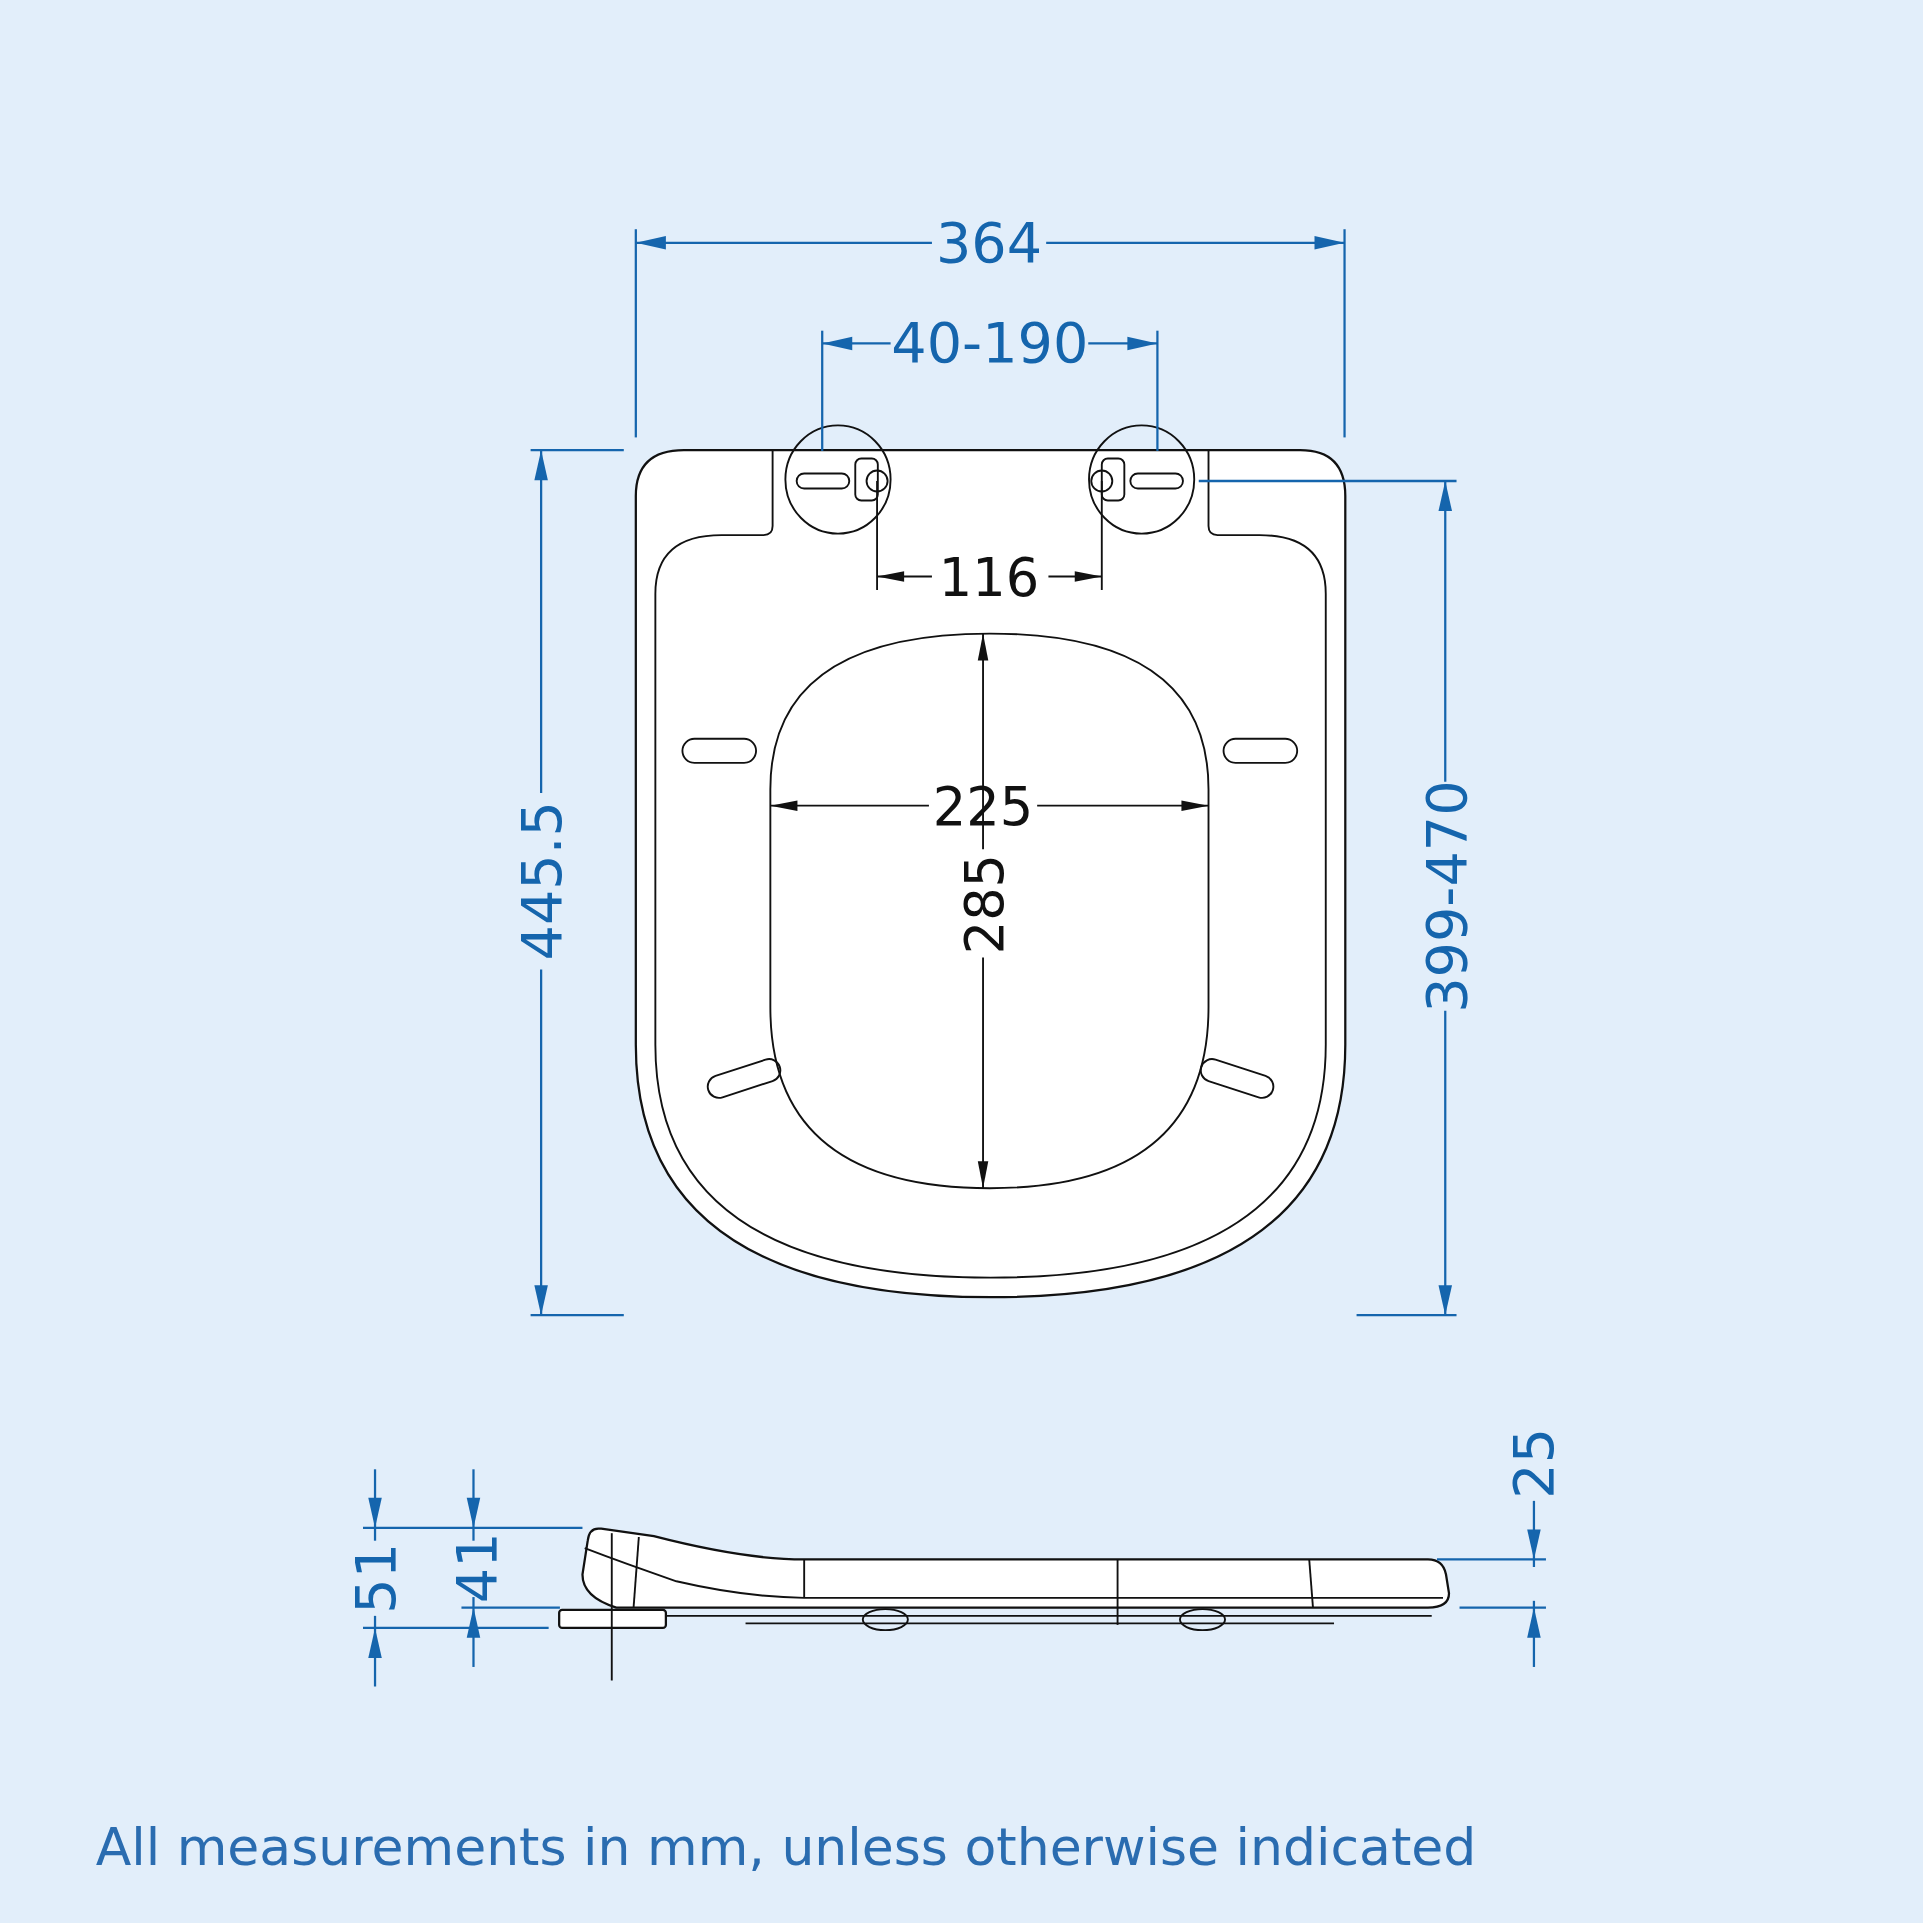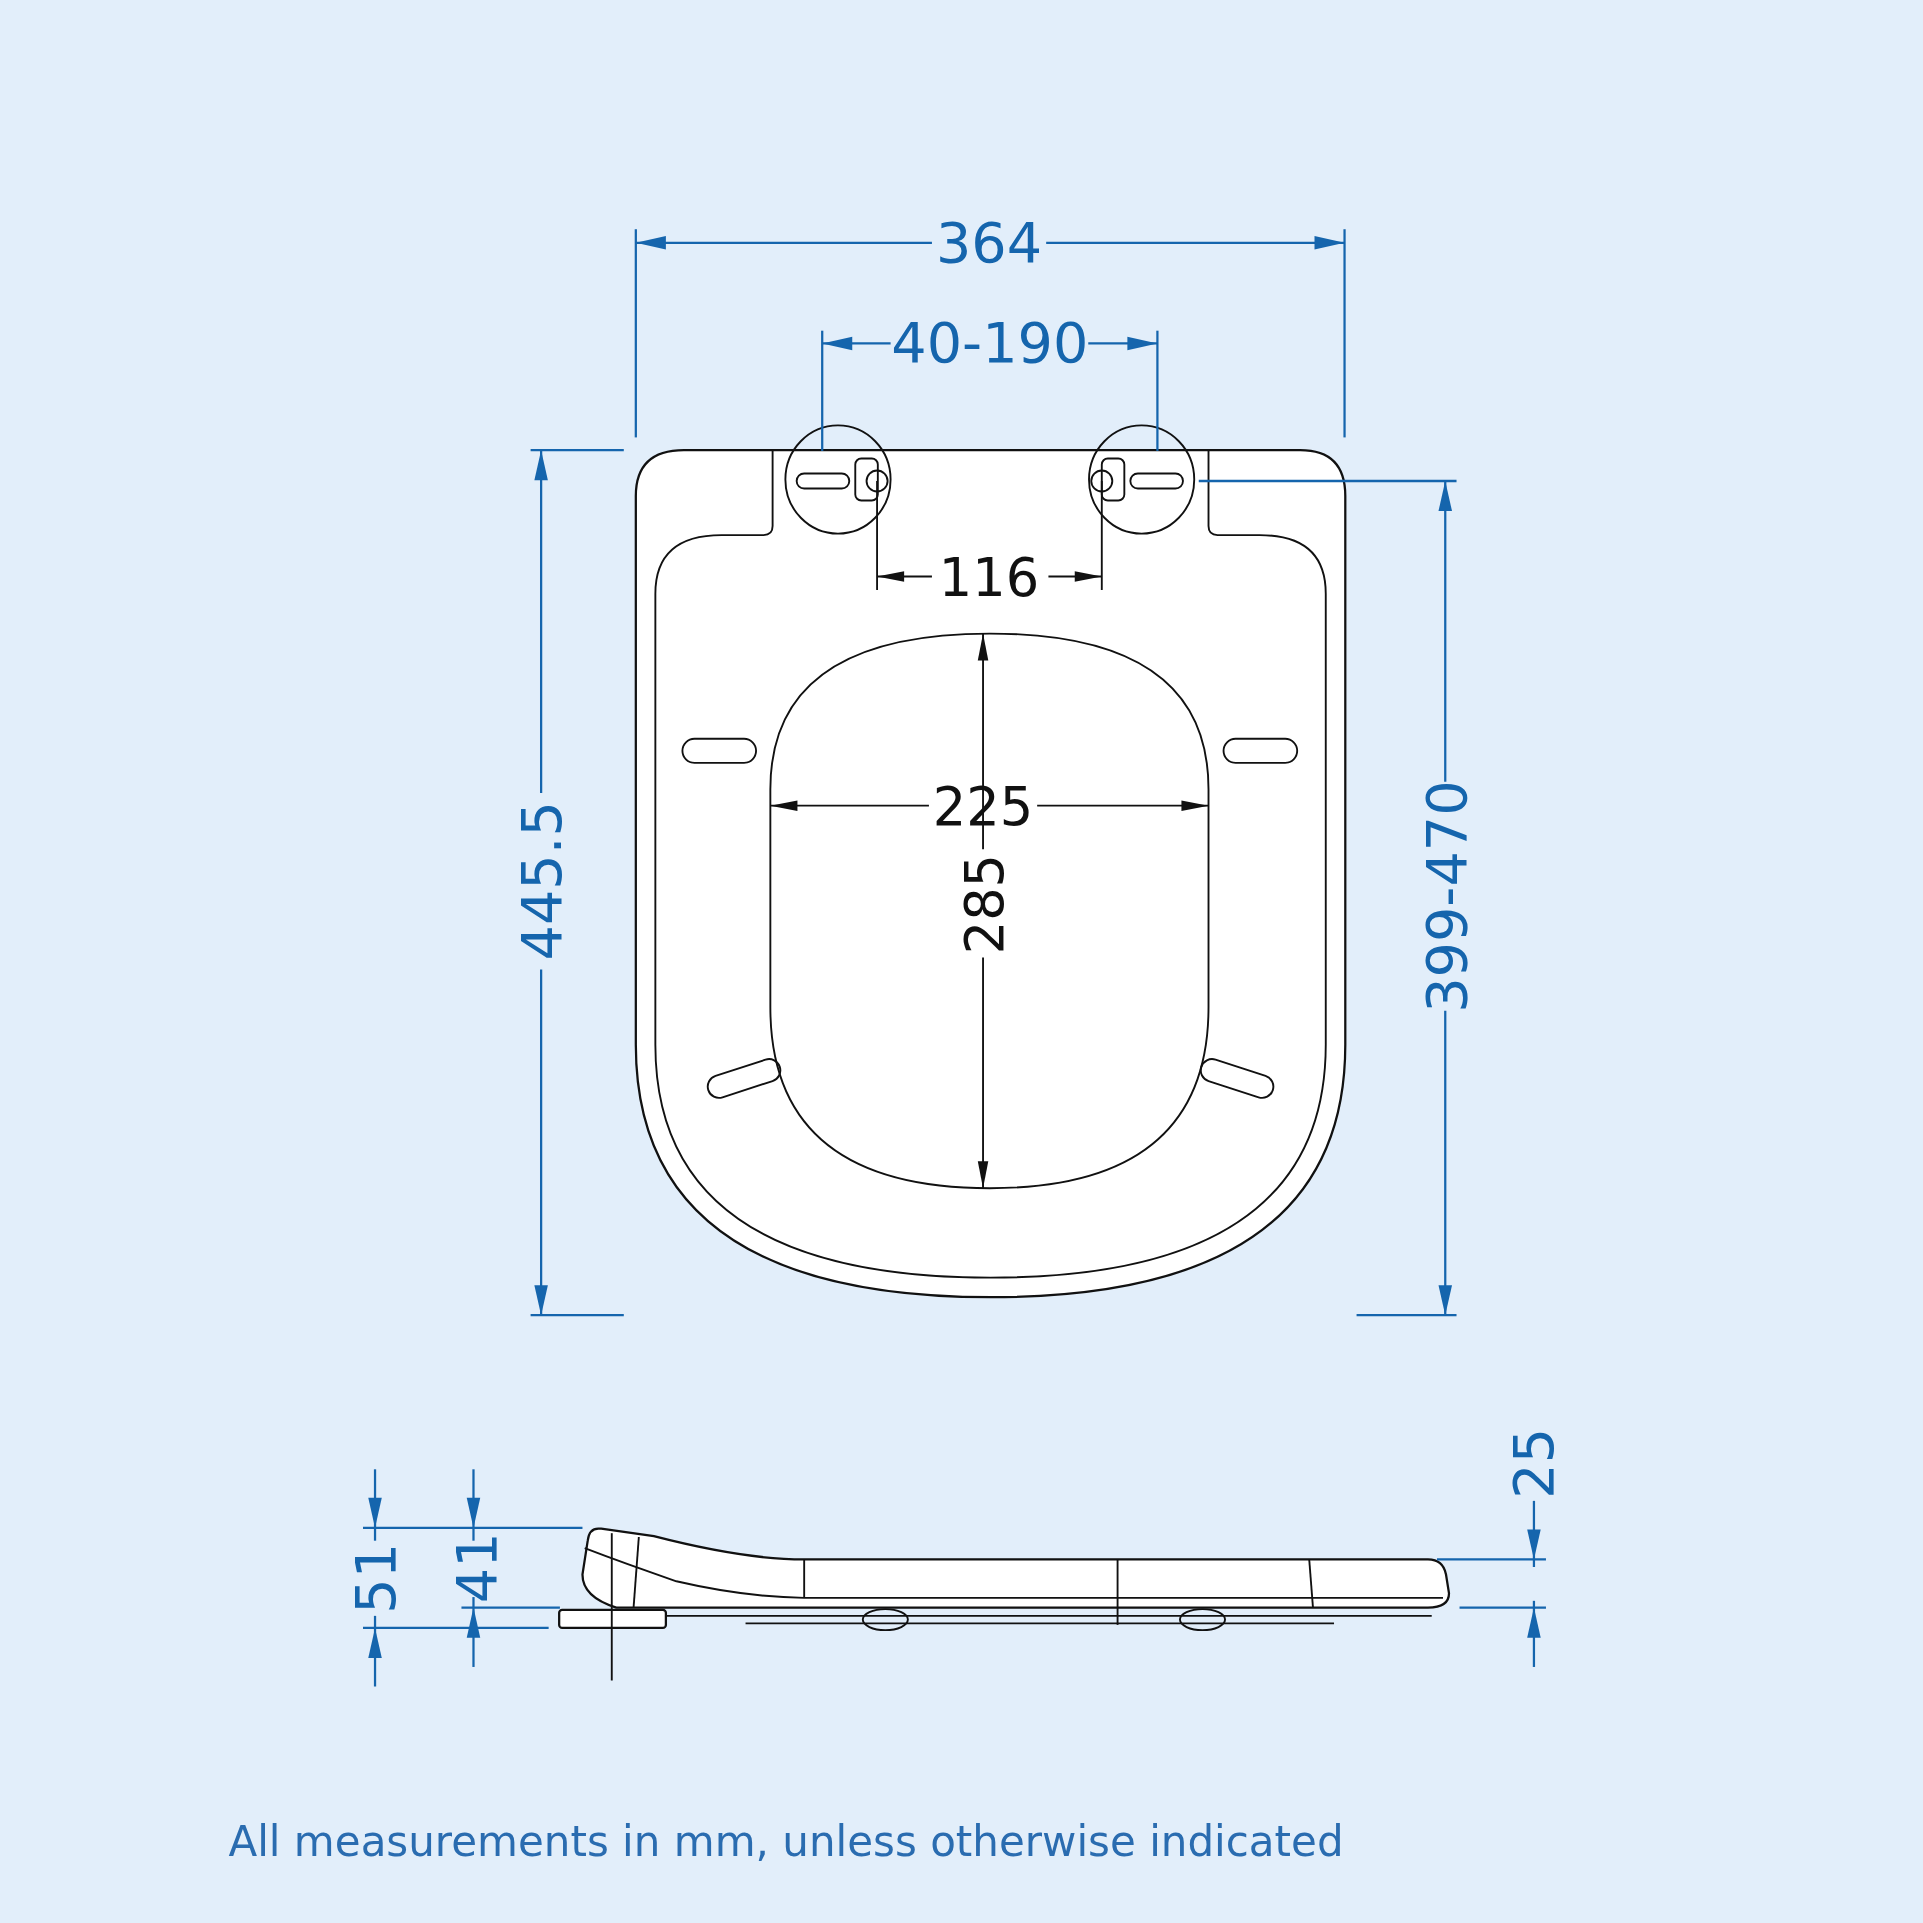--- a/index.html
+++ b/index.html
@@ -6,21 +6,21 @@
   #canvas{position:relative;width:1924px;height:1924px;background:#e2eefa;overflow:hidden;}
   svg{position:absolute;left:0;top:0;}
   .dim{stroke:#1565ad;stroke-width:3;fill:none;}
   .arrow{fill:#1565ad;stroke:none;}
   .blk{stroke:#111;stroke-width:3;fill:#fff;}
   .blkline{stroke:#111;stroke-width:2.5;fill:none;}
   .blkarrow{fill:#111;}
   .lblue{font-family:"DejaVu Sans",sans-serif;font-size:74px;fill:#1565ad;}
   .lblack{font-family:"DejaVu Sans",sans-serif;font-size:70px;fill:#111;}
   .footer{position:absolute;left:0;width:1572px;top:1817px;text-align:center;
-    font-family:"DejaVu Sans",sans-serif;font-size:42px;color:#2a6cb0;}
+    font-family:"DejaVu Sans",sans-serif;font-size:52px;color:#2a6cb0;}
 </style>
 </head>
 <body>
 
 <div id="canvas">
 <svg width="1924" height="1924" viewBox="0 0 2560 2560">
 
   <g>
     <path class="blk" d="M846 660 Q846 599 910 599 L1730 599 Q1790 599 1790 660 L1790 1390 Q1790 1726 1318 1726 Q846 1726 846 1390 Z"></path>
     <path class="blkline" d="M1028 599 L1028 700 Q1028 712 1016 712 L960 712 Q872 712 872 790 L872 1390 Q872 1700 1318 1700 Q1764 1700 1764 1390 L1764 790 Q1764 712 1676 712 L1620 712 Q1608 712 1608 700 L1608 599"></path>

